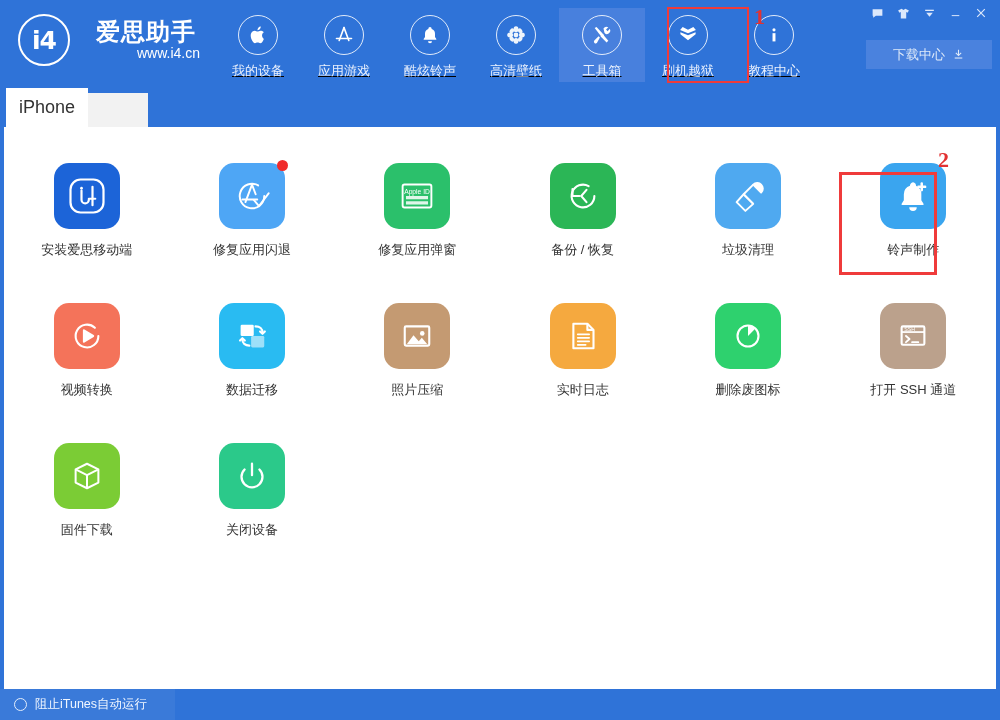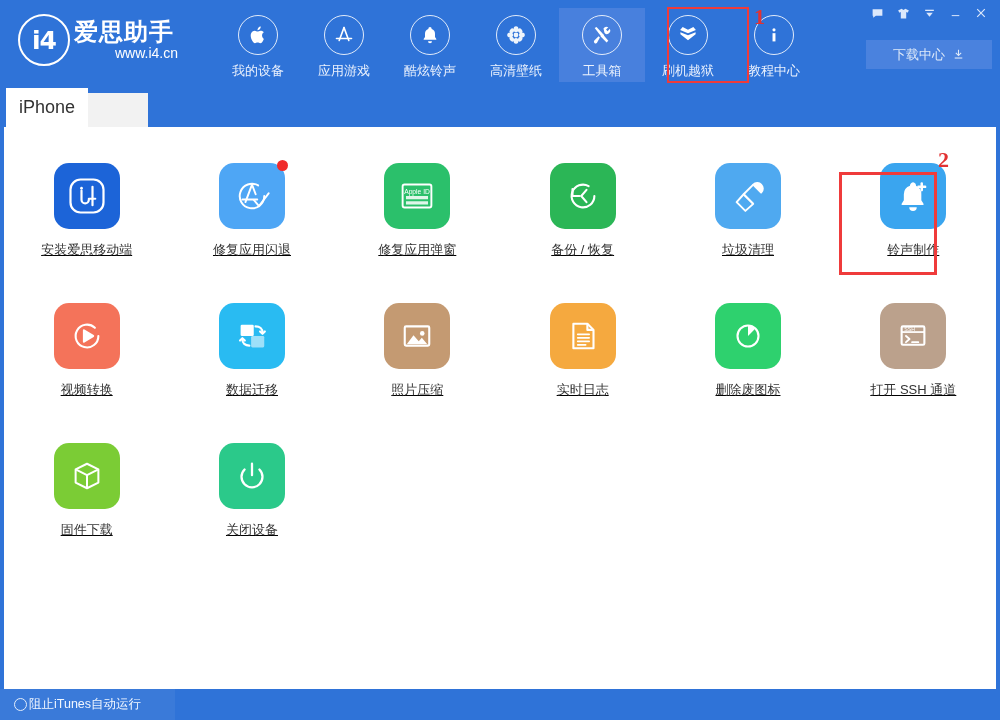--- a/index.html
+++ b/index.html
@@ -18,21 +18,21 @@
 
   
   .header {
     position: absolute; left: 0; top: 0;
     width: 1000px; height: 88px;
     background: #2f73d8;
   }
 
   .logo {
     position: absolute; left: 18px; top: 14px;
-    display: flex; align-items: center; gap: 4px;
+    display: flex; align-items: center; gap: 26px;
   }
   .logo-mark {
     width: 52px; height: 52px; border-radius: 50%;
     border: 2px solid #ffffff;
     display: flex; align-items: center; justify-content: center;
     color: #ffffff; font-size: 25px; font-weight: bold;
     letter-spacing: -1px;
     font-family: "DejaVu Sans", sans-serif;
   }
   .logo-text { color: #fff; line-height: 1.05; }
@@ -42,20 +42,21 @@
   .nav {
     position: absolute; left: 215px; top: 8px;
     display: flex; align-items: flex-start;
   }
   .nav-item {
     width: 86px; height: 74px;
     display: flex; flex-direction: column; align-items: center;
     justify-content: flex-start; padding-top: 7px;
     cursor: pointer;
     position: relative;
+    text-decoration: underline;
   }
   .nav-item.active { background: #4880dd; }
   .nav-ico {
     width: 40px; height: 40px; border-radius: 50%;
     border: 1.5px solid rgba(255,255,255,.85);
     display: flex; align-items: center; justify-content: center;
     color: #fff;
   }
   .nav-label {
     margin-top: 7px; color: #eaf1fd; font-size: 13px;
@@ -128,21 +129,20 @@
     row-gap: 30px;
   }
   .cell {
     display: flex; flex-direction: column;
     align-items: center;
     cursor: pointer;
     position: relative;
     height: 110px;
     justify-content: flex-start;
     padding-top: 8px;
-    text-decoration: underline;
   }
   .tile {
     width: 66px; height: 66px; border-radius: 15px;
     display: flex; align-items: center; justify-content: center;
     position: relative;
   }
   .cell-label {
     margin-top: 12px; font-size: 13px; color: #333;
     white-space: nowrap;
   }
@@ -167,21 +167,21 @@
   
   .footer {
     position: absolute; left: 0; top: 689px;
     width: 1000px; height: 31px;
     background: #2f73d8;
   }
   .foot-left {
     position: absolute; left: 0; top: 0;
     width: 175px; height: 31px;
     background: #3a7ad9;
-    display: flex; align-items: center; gap: 2px; padding-left: 14px;
+    display: flex; align-items: center; gap: 8px; padding-left: 14px;
     cursor: pointer;
   }
   .radio {
     width: 13px; height: 13px; border-radius: 50%;
     border: 1.5px solid #e3edfb;
   }
   .foot-left span { color: #f0f6ff; font-size: 12.5px; }
   .foot-right {
     position: absolute; right: 10px; top: 0;
     height: 31px; display: flex; align-items: center; gap: 14px;

